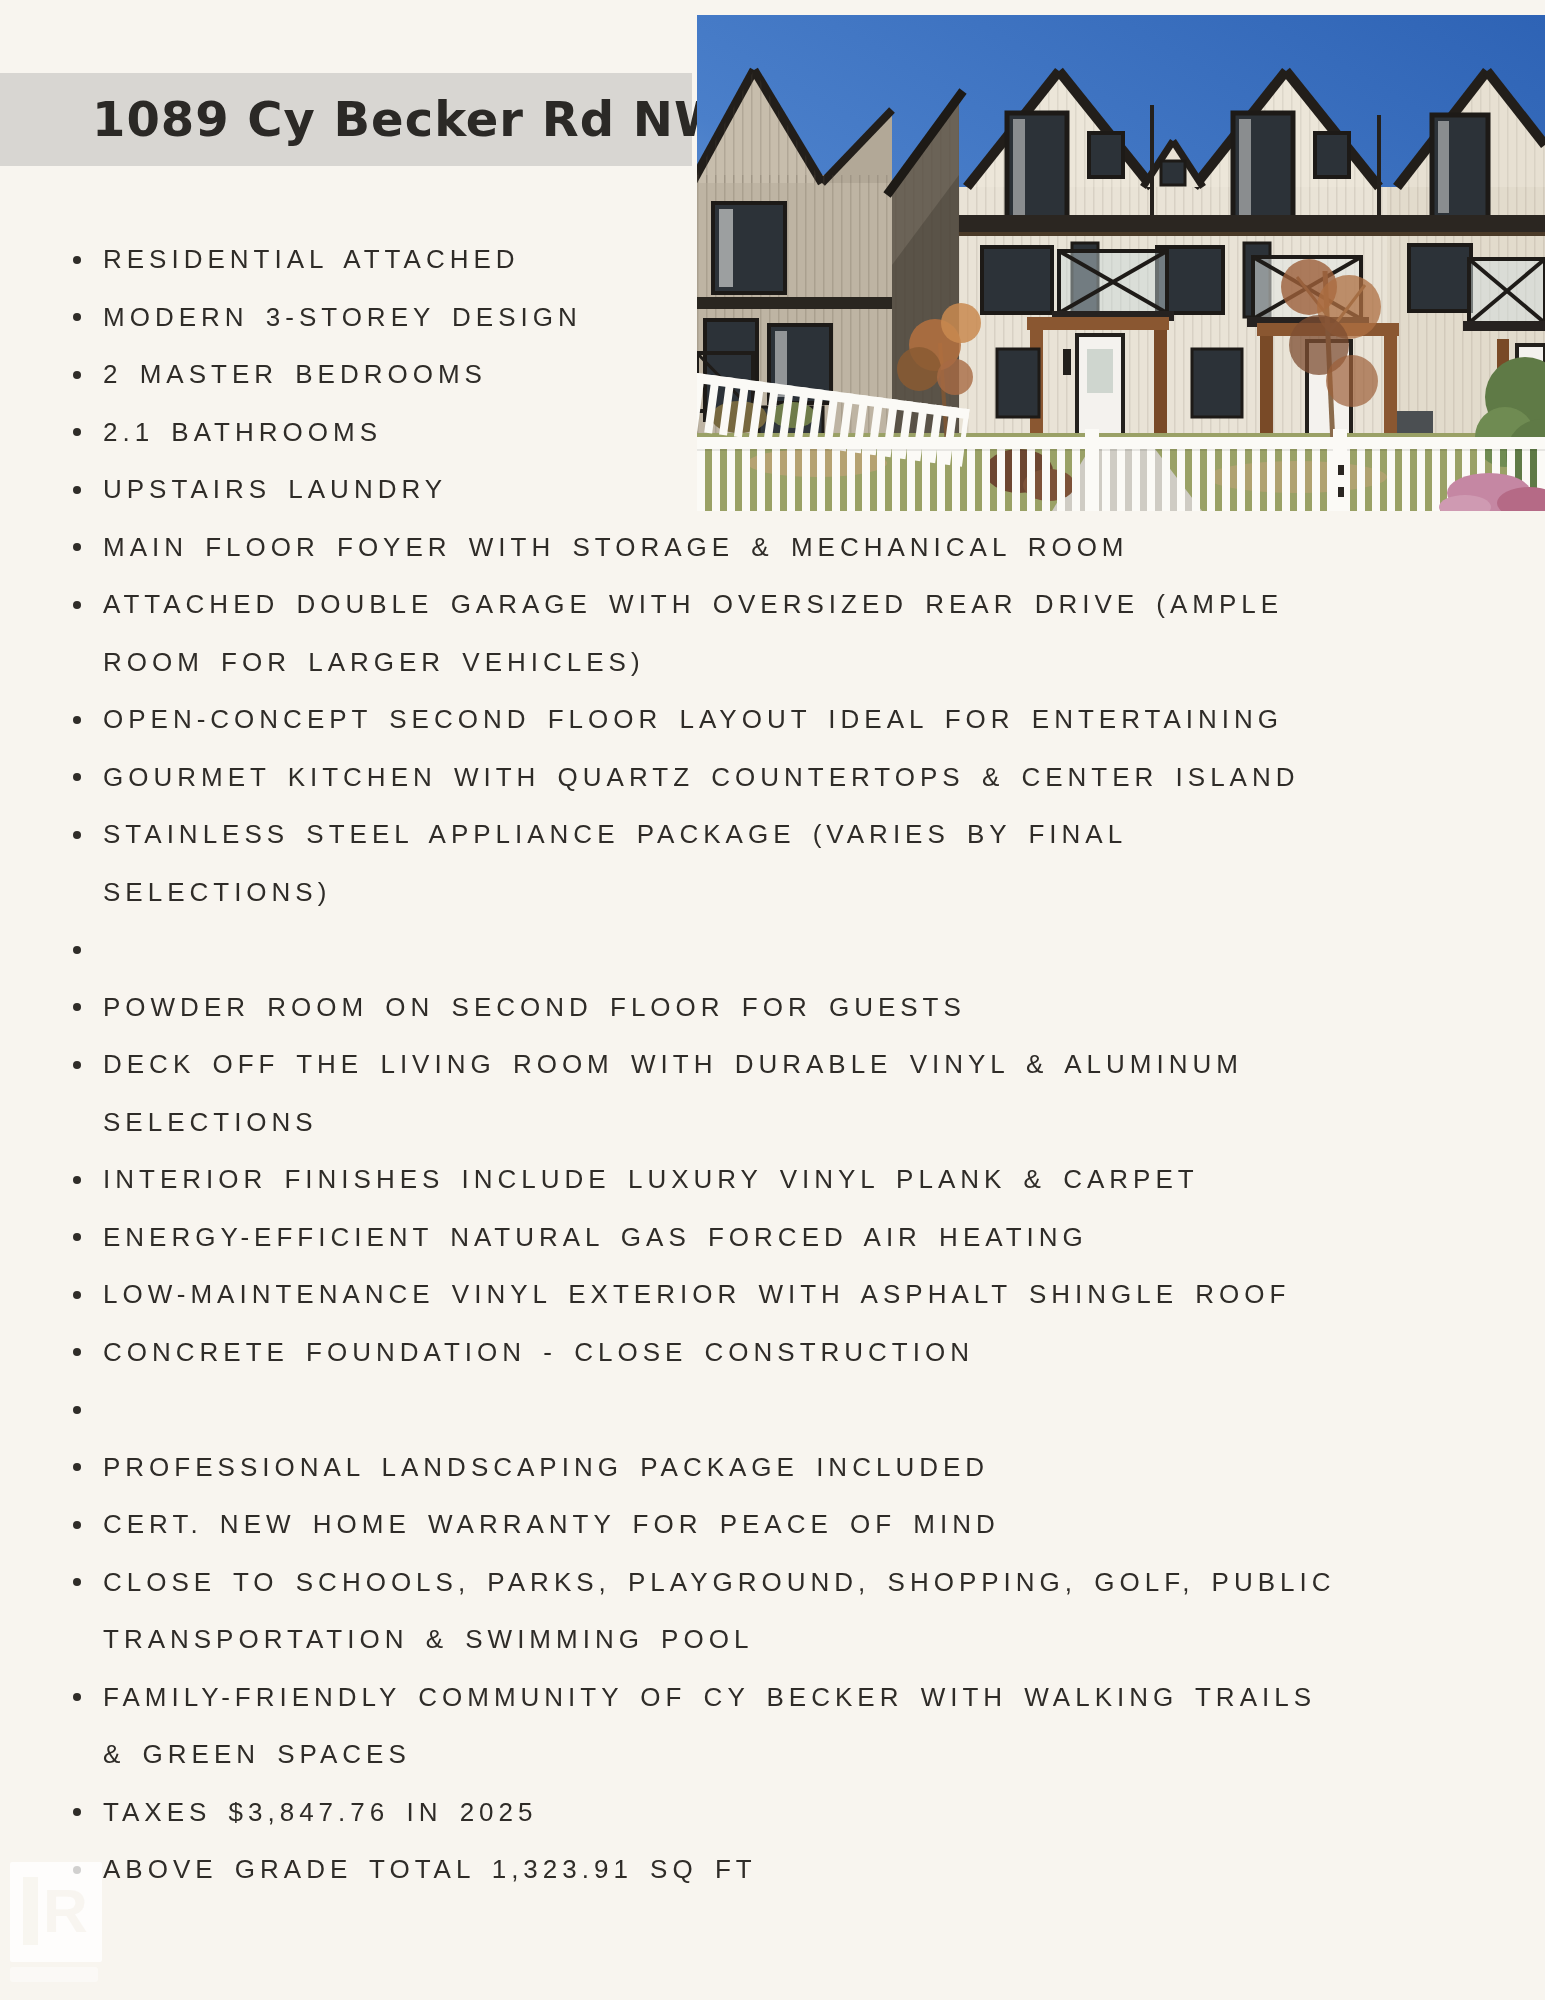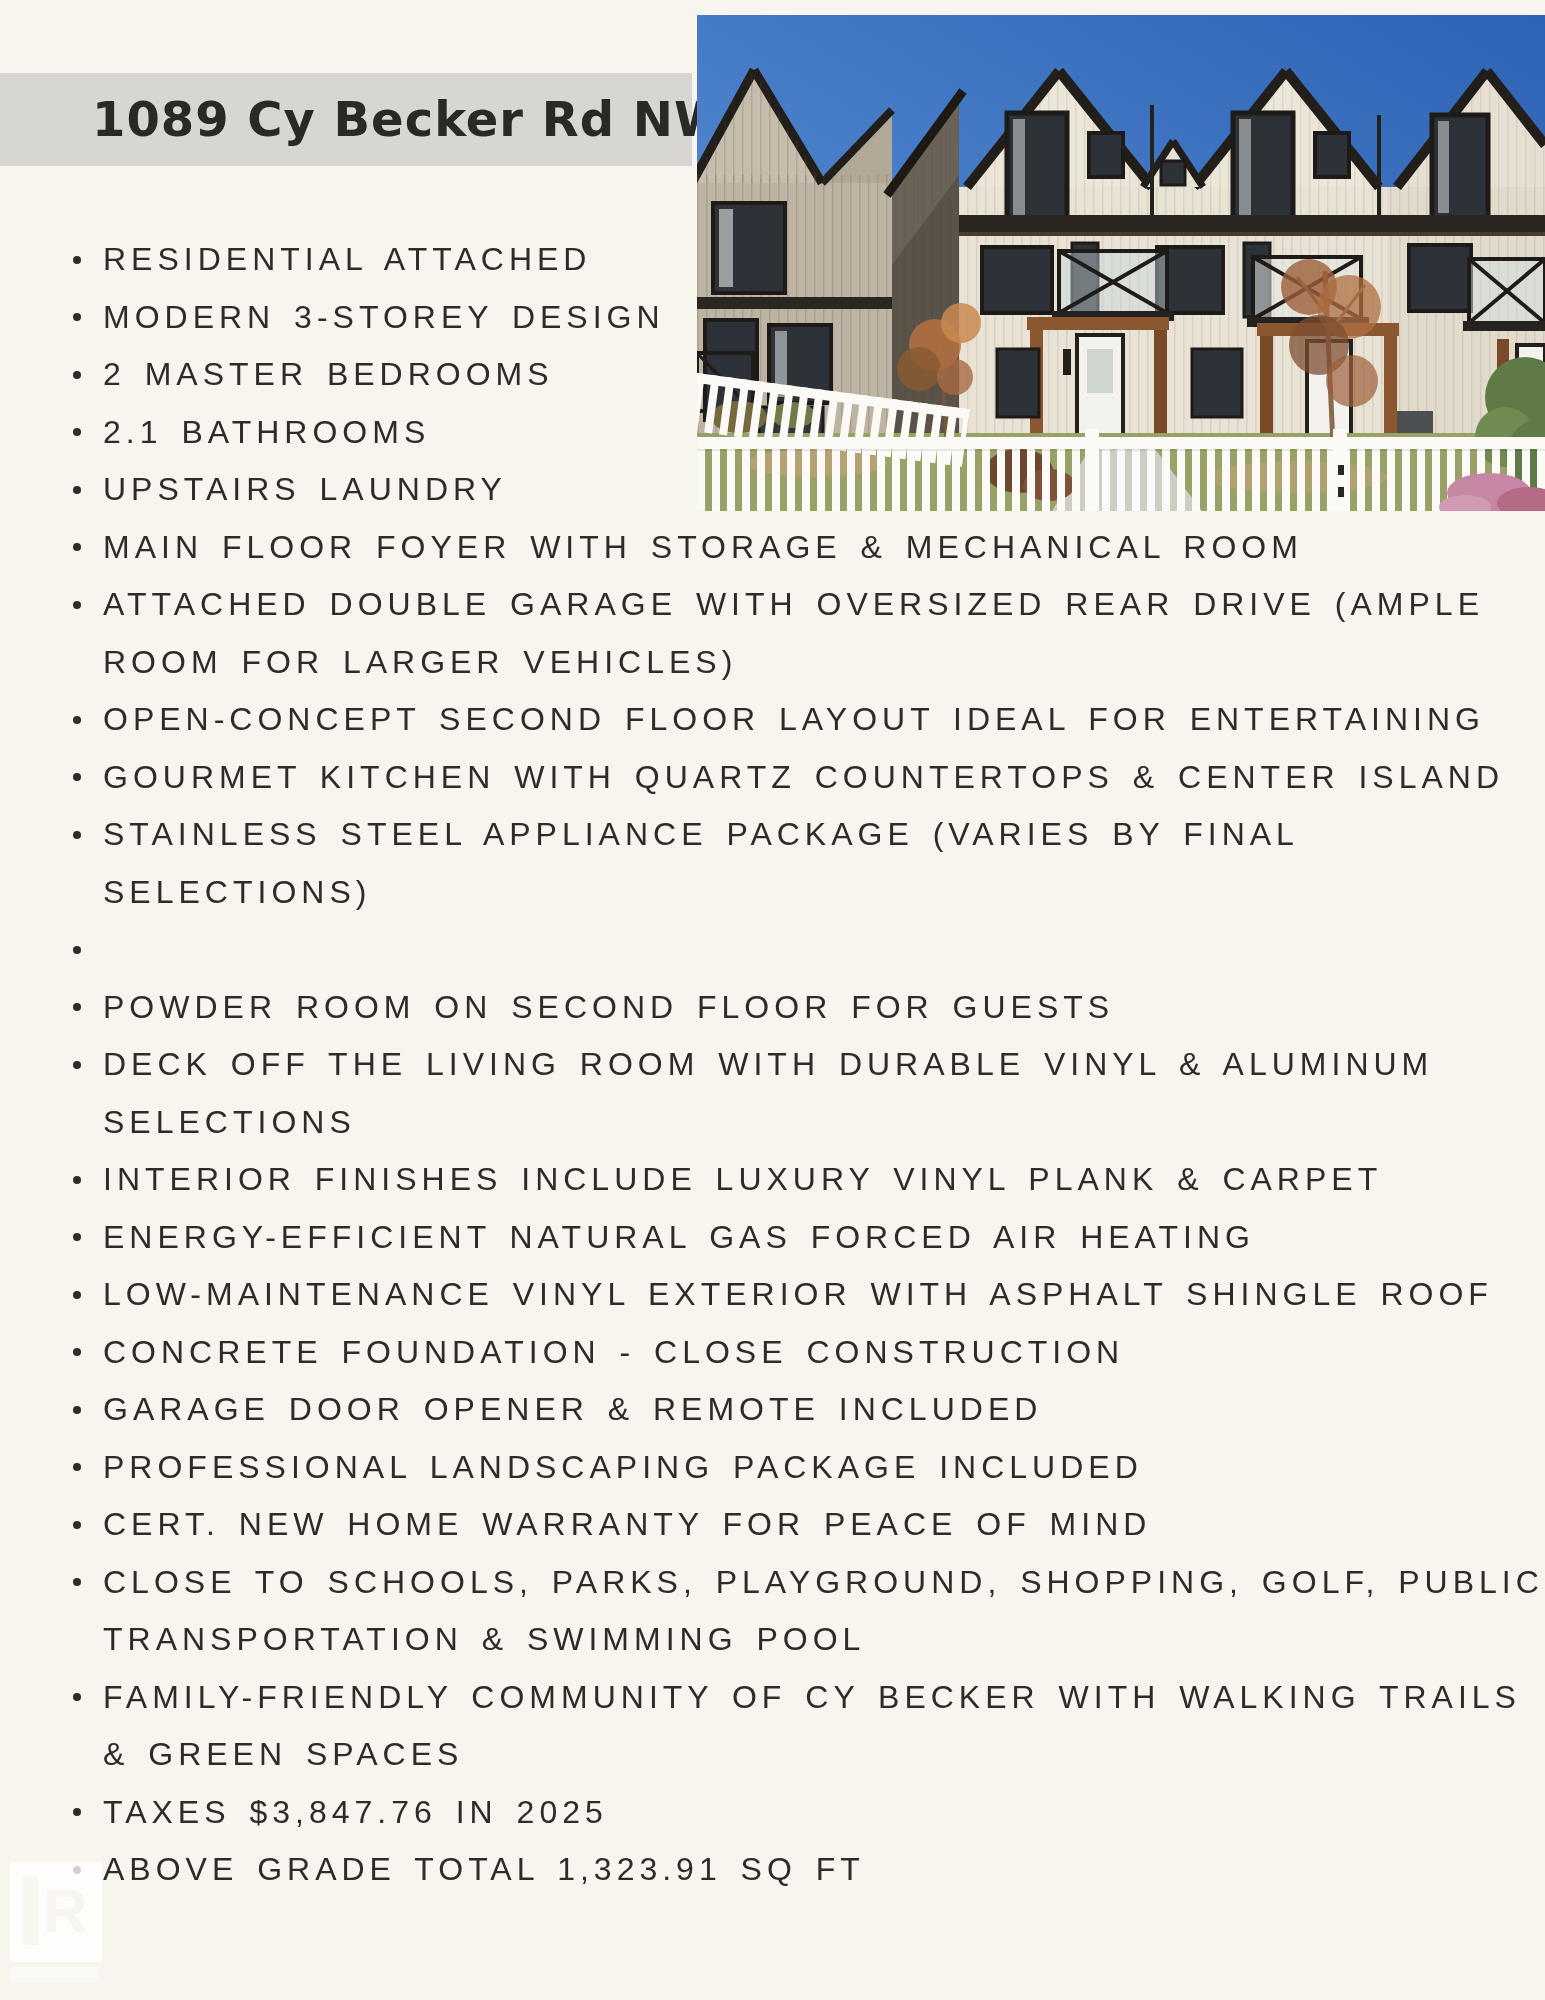--- a/index.html
+++ b/index.html
@@ -31,21 +31,21 @@
   .photo{
     position:absolute;left:697px;top:15px;width:848px;height:496px;
     overflow:hidden;background:#7aa7e0;
   }
   .features{
     position:absolute;left:103px;top:231px;
     margin:0;padding:0;list-style:none;
   }
   .feature-line{
     height:57.5px;line-height:57.5px;
-    font-size:32px;letter-spacing:5px;word-spacing:5px;
+    font-size:26px;letter-spacing:5px;word-spacing:5px;
     color:var(--text);
     white-space:nowrap;
     position:relative;
   }
   .bullet-dot{
     position:absolute;left:-30px;top:50%;
     width:8px;height:8px;margin-top:-4px;
     border-radius:50%;
     background:var(--text);
   }
@@ -314,21 +314,21 @@
     <li>
       <div class="feature-line"><span class="bullet-dot"></span><span>ENERGY-EFFICIENT NATURAL GAS FORCED AIR HEATING</span></div>
     </li>
     <li>
       <div class="feature-line"><span class="bullet-dot"></span><span>LOW-MAINTENANCE VINYL EXTERIOR WITH ASPHALT SHINGLE ROOF</span></div>
     </li>
     <li>
       <div class="feature-line"><span class="bullet-dot"></span><span>CONCRETE FOUNDATION - CLOSE CONSTRUCTION</span></div>
     </li>
     <li>
-      <div class="feature-line"><span class="bullet-dot"></span><span>GARAGE DOOR OPENER &amp; REMOTE INCLUDED</span></div>
+      <div class="feature-line"><span class="bullet-dot"></span></div>
     </li>
     <li>
       <div class="feature-line"><span class="bullet-dot"></span><span>PROFESSIONAL LANDSCAPING PACKAGE INCLUDED</span></div>
     </li>
     <li>
       <div class="feature-line"><span class="bullet-dot"></span><span>CERT. NEW HOME WARRANTY FOR PEACE OF MIND</span></div>
     </li>
     <li>
       <div class="feature-line"><span class="bullet-dot"></span><span>CLOSE TO SCHOOLS, PARKS, PLAYGROUND, SHOPPING, GOLF, PUBLIC</span></div>
       <div class="feature-line"><span>TRANSPORTATION &amp; SWIMMING POOL</span></div>

